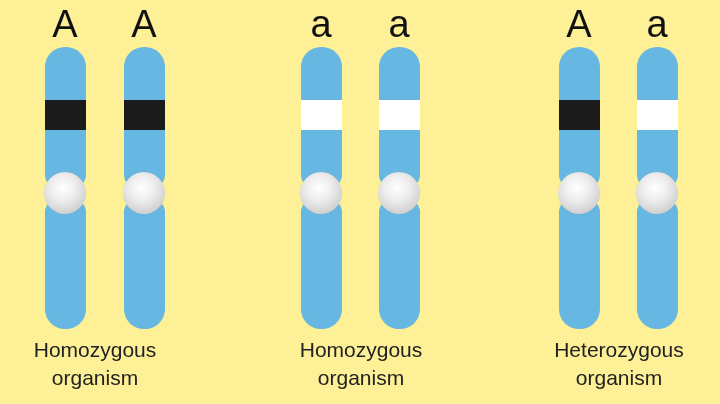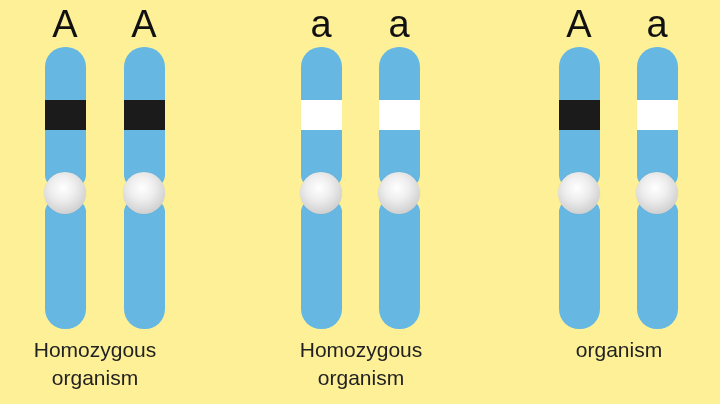--- a/index.html
+++ b/index.html
@@ -81,15 +81,16 @@
   <div class="arm bottom" style="left:559px"></div>
   <div class="centromere" style="left:558px"></div>
 
   <div class="allele" style="left:627px">a</div>
   <div class="arm top" style="left:637px"></div>
   <div class="band recessive" style="left:637px"></div>
   <div class="arm bottom" style="left:637px"></div>
   <div class="centromere" style="left:636px"></div>
 
   <div class="caption" style="left:519px">
+    <div>Heterozygous</div>
     <div>organism</div>
   </div>
 </div>
 
 </body></html>

